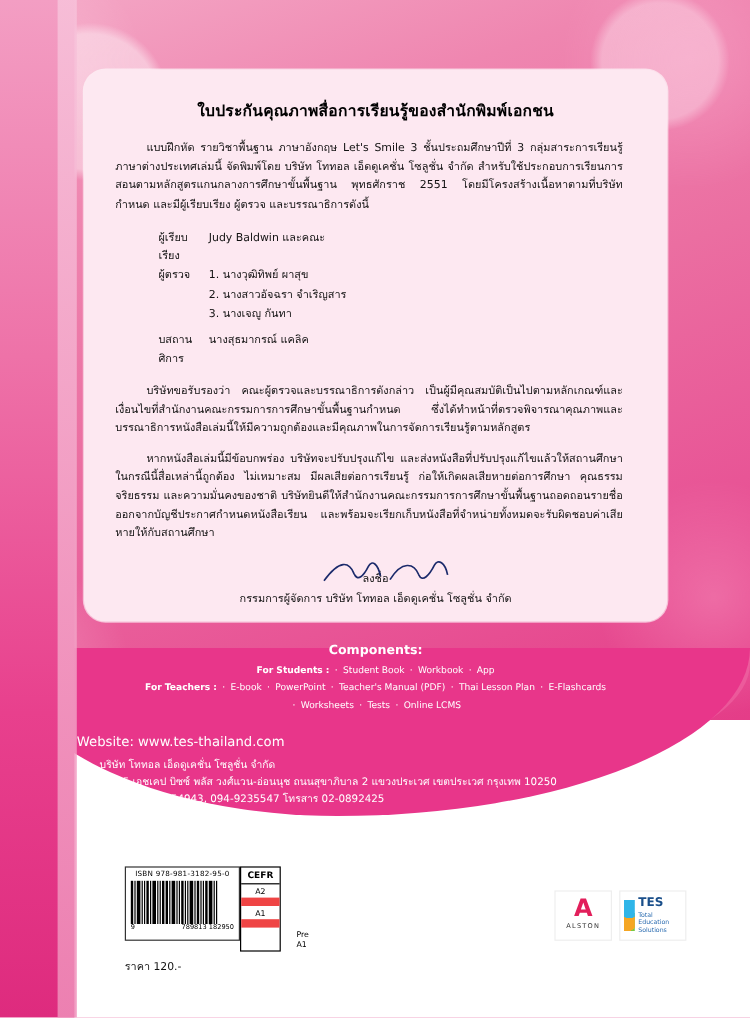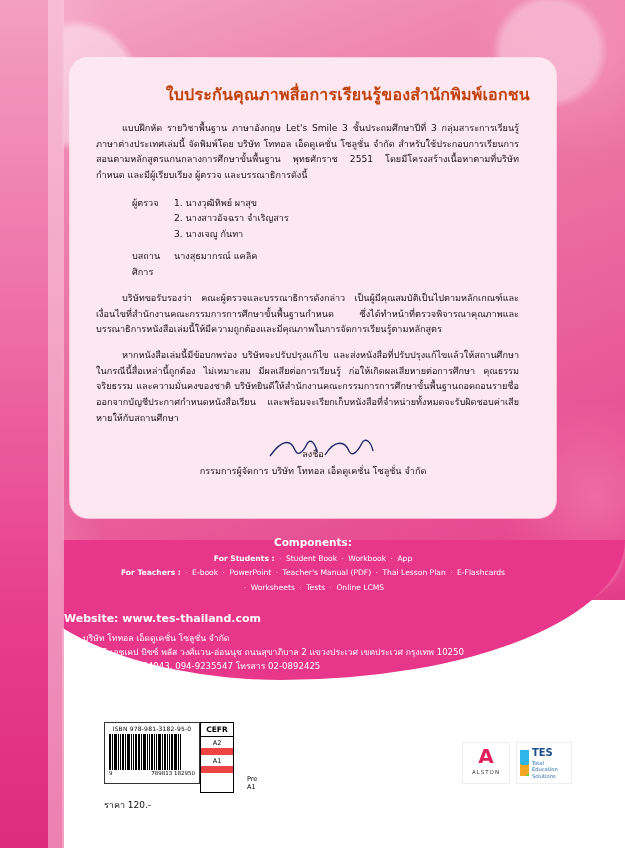--- a/index.html
+++ b/index.html
@@ -53,21 +53,21 @@
   .panel{
     position:absolute;left:70px;top:58px;width:486px;height:460px;
     background:#fde8f1;
     border-radius:18px;
     box-shadow:0 0 0 1px rgba(255,255,255,.6);
     padding:18px 26px;
     box-sizing:border-box;
     color:#1f1f1f;
   }
   .panel-title{
-    text-align:right;font-size:16px;font-weight:bold;color:#c2410c;
+    text-align:center;font-size:13px;font-weight:bold;color:#000000;
     margin:6px 0 14px 0;letter-spacing:.2px;
   }
   .para{
     font-size:9.1px;line-height:1.72;text-align:justify;color:#111;margin:0 11px 10px 0;
   }
   .para.indent{text-indent:26px;}
 
   .roles{margin:12px 0 10px 0;}
   .role-row{display:flex;font-size:9.1px;line-height:1.75;color:#111;}
   .role-label{width:78px;flex:0 0 78px;padding-left:36px;box-sizing:border-box;}
@@ -87,21 +87,21 @@
   }
   .comp-title{font-size:10.5px;font-weight:bold;color:#ffffff;margin-bottom:4px;}
   .comp-row{font-size:7.6px;color:#ffffff;line-height:1.9;}
   .comp-row .lead{font-weight:bold;}
   .comp-sep{padding:0 2px;}
 
   
   .addr{
     position:absolute;left:64px;top:612px;width:520px;color:#ffffff;
   }
-  .web{font-size:11px;font-weight:bold;color:#ffffff;margin-bottom:6px;}
+  .web{font-size:11px;font-weight:normal;color:#ffffff;margin-bottom:6px;}
   .addr-line{font-size:8.6px;line-height:1.65;color:#ffffff;padding-left:19px;}
 
   
   .barcode-box{
     position:absolute;left:104px;top:722px;width:96px;height:62px;background:#ffffff;
     border:1px solid #333;box-sizing:border-box;
   }
   .isbn-text{font-size:6px;text-align:center;margin-top:2px;letter-spacing:.2px;color:#000;}
   .bars{height:36px;margin:2px 4px 0 4px;display:flex;align-items:stretch;gap:1px;}
   .bars i{display:block;background:#000;}
@@ -149,20 +149,24 @@
   <div class="pink-wave"></div>
   <div class="left-strip"></div>
   <div class="left-strip-inner"></div>
 
   <div class="panel">
     <div class="panel-title">ใบประกันคุณภาพสื่อการเรียนรู้ของสำนักพิมพ์เอกชน</div>
 
     <p class="para indent">แบบฝึกหัด รายวิชาพื้นฐาน ภาษาอังกฤษ Let's Smile 3 ชั้นประถมศึกษาปีที่ 3 กลุ่มสาระการเรียนรู้ภาษาต่างประเทศเล่มนี้ จัดพิมพ์โดย บริษัท โททอล เอ็ดดูเคชั่น โซลูชั่น จำกัด สำหรับใช้ประกอบการเรียนการสอนตามหลักสูตรแกนกลางการศึกษาขั้นพื้นฐาน พุทธศักราช 2551 โดยมีโครงสร้างเนื้อหาตามที่บริษัทกำหนด และมีผู้เรียบเรียง ผู้ตรวจ และบรรณาธิการดังนี้</p>
 
     <div class="roles">
+      <div class="role-row">
+        <div class="role-label">ผู้เรียบเรียง</div>
+        <div class="role-value">Judy Baldwin และคณะ</div>
+      </div>
       <div class="role-row">
         <div class="role-label">ผู้ตรวจ</div>
         <div class="role-value">1. นางวุฒิทิพย์ ผาสุข</div>
       </div>
       <div class="role-sub">
         <div class="sp"></div>
         <div>2. นางสาวอัจฉรา จำเริญสาร</div>
       </div>
       <div class="role-sub">
         <div class="sp"></div>

